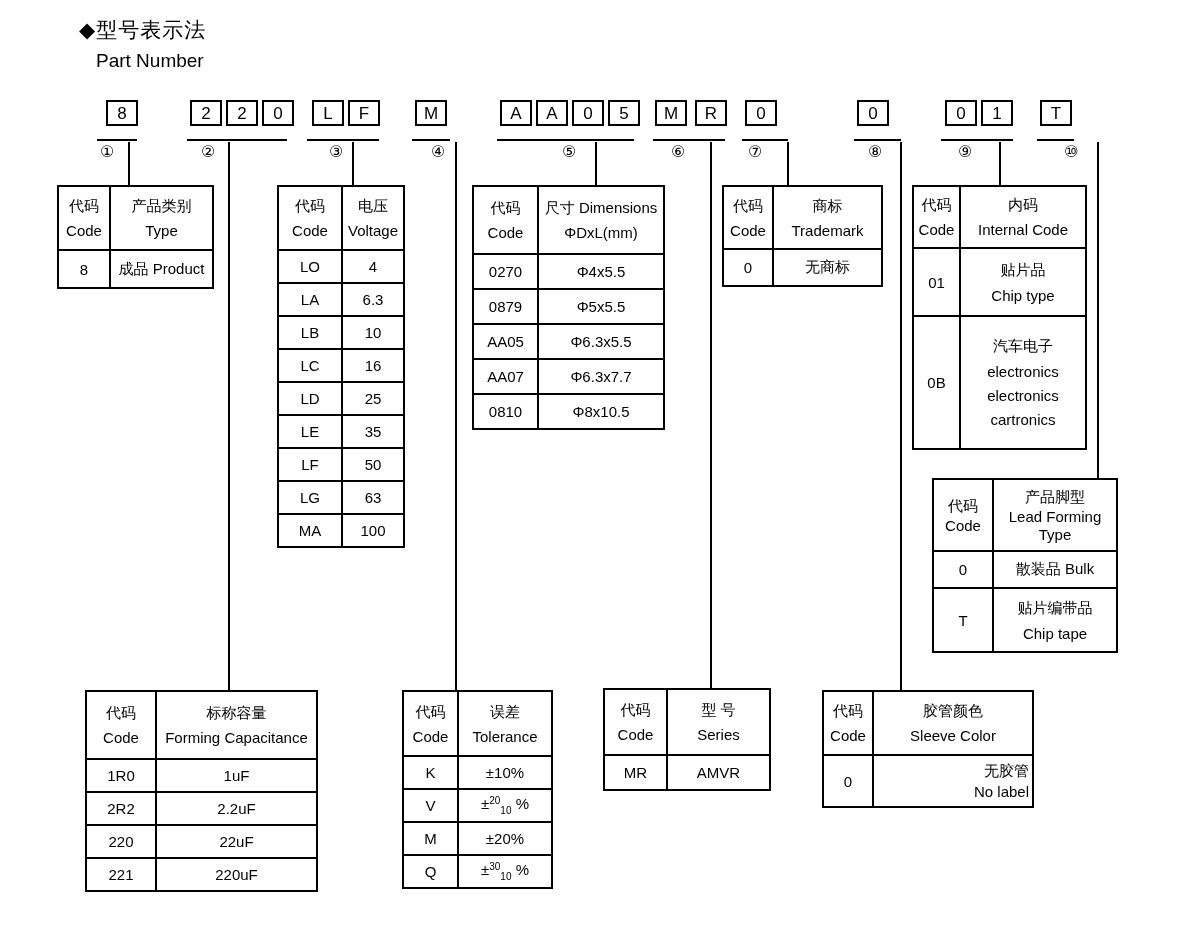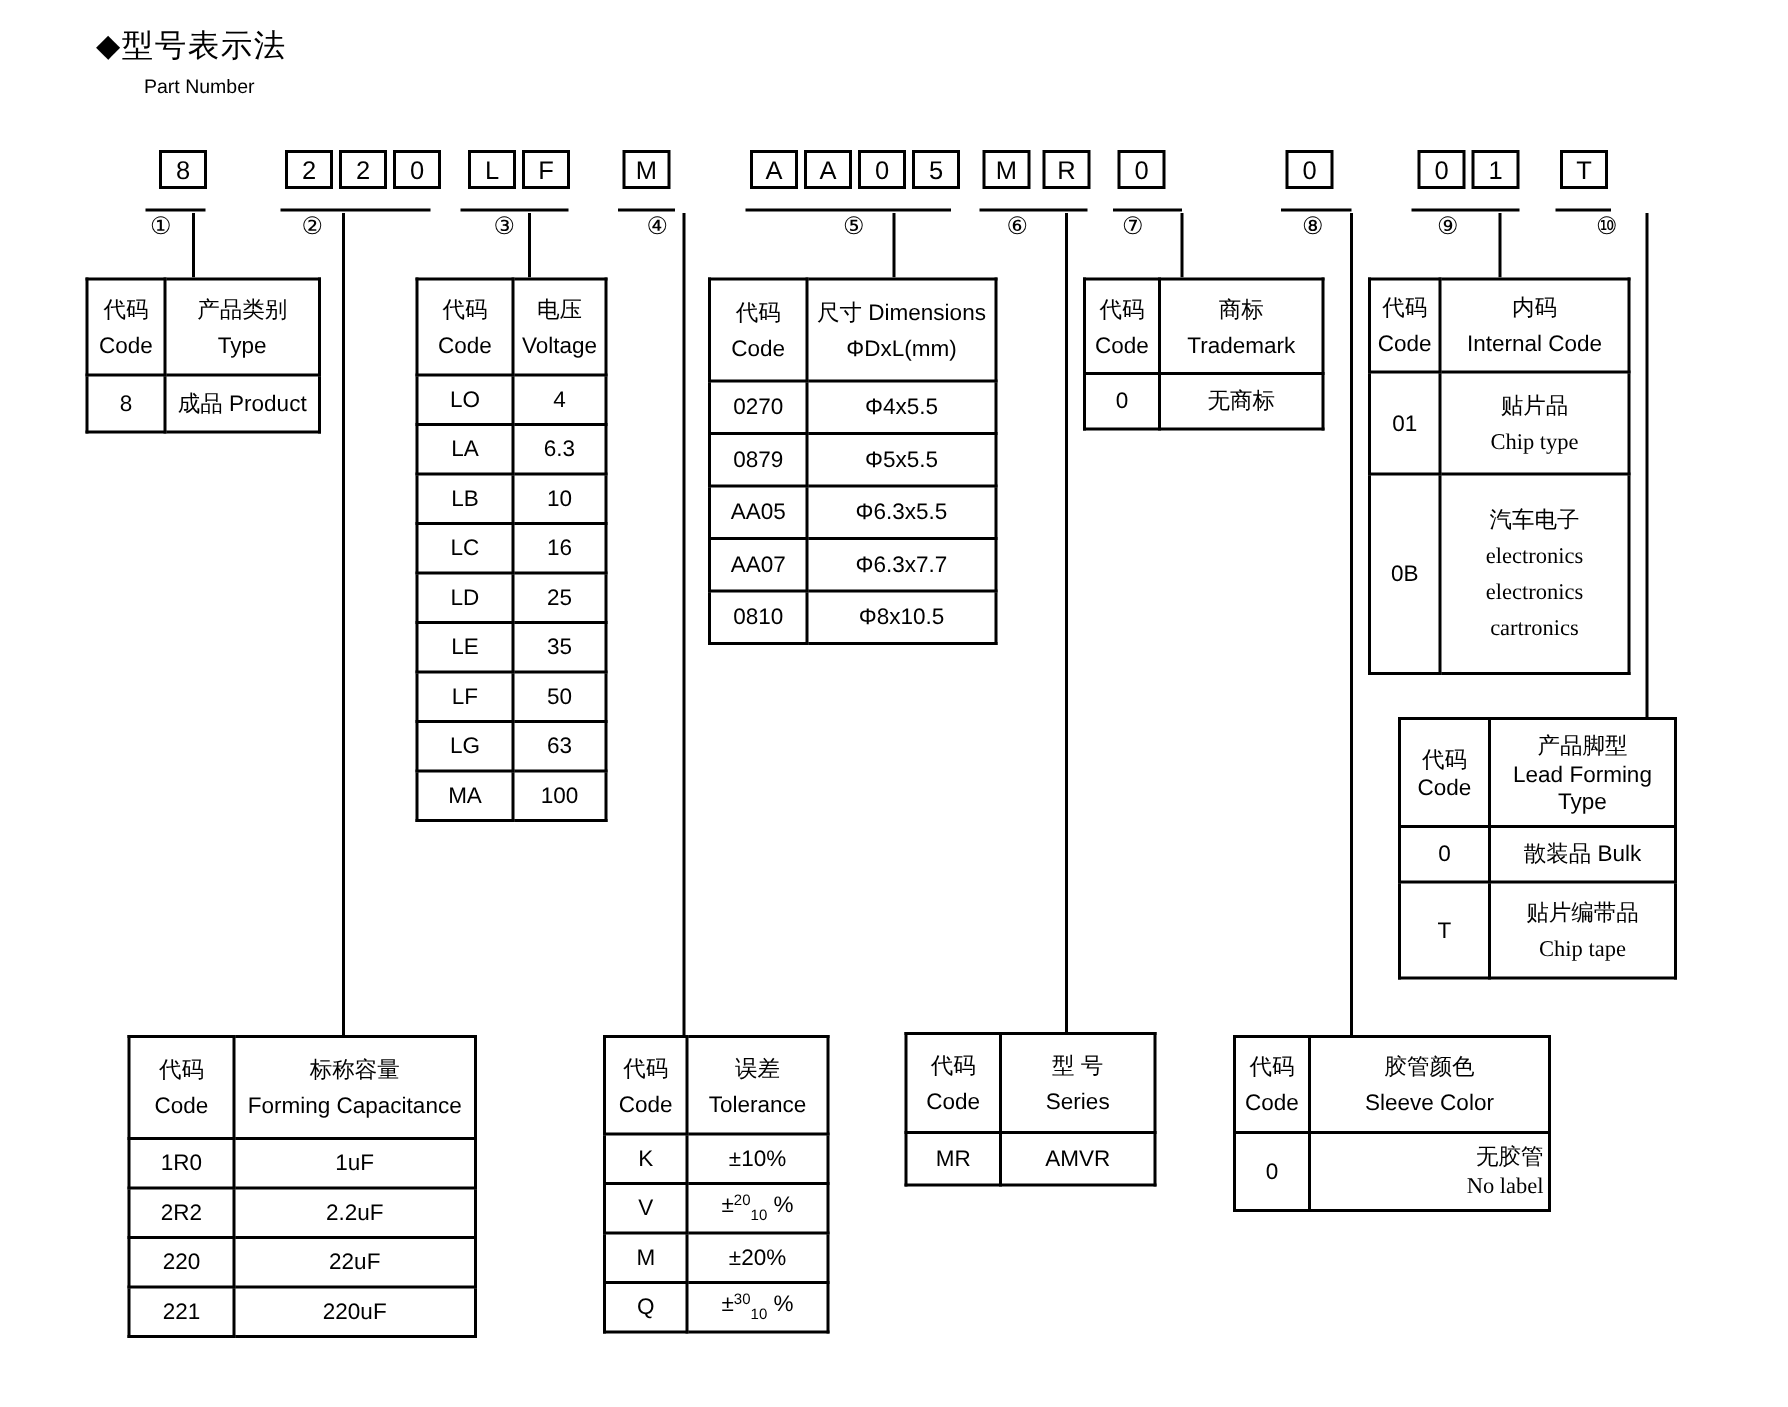--- a/index.html
+++ b/index.html
@@ -3,42 +3,42 @@
 <meta charset="utf-8">
 <style>
   html,body{margin:0;padding:0;background:#fff;}
   body{
     width:1192px;height:938px;position:relative;overflow:hidden;
     font-family:"Liberation Sans","DejaVu Sans",sans-serif;color:#000;
   }
   .abs{position:absolute;}
   
   .title-zh{font-size:21px;letter-spacing:1px;}
-  .title-en{font-size:13px;}
+  .title-en{font-size:19px;}
   
   .grp{display:flex;gap:4px;}
   .code-box{
     width:28px;height:22px;border:2px solid #000;background:#fff;
     display:flex;align-items:center;justify-content:center;
     font-size:17px;line-height:1;
   }
   .num{font-size:16px;line-height:1;}
   .ul{height:2px;background:#000;}
   .vl{width:2px;background:#000;}
   
   table{
     position:absolute;border-collapse:collapse;table-layout:fixed;
     background:#fff;border:2px solid #000;
   }
   th,td{
     border:2px solid #000;text-align:center;vertical-align:middle;
     font-size:15px;font-weight:normal;padding:0 3px;color:#000;
   }
   th .cell-line{margin:6px 0;}
-  td .cell-line{margin:7px 0;font-family:Liberation Serif, serif;}
+  td .cell-line{margin:7px 0;}
   .t-lead th .cell-line{margin:1px 0;}
   .t-sleeve td .cell-line{margin:2px 0;text-align:right;}
   sup{font-size:10px;vertical-align:5px;}
   sub{font-size:10px;vertical-align:-5px;}
   
   .t-product th{height:62px}  .t-product td{height:36px}
   .t-voltage th{height:62px}  .t-voltage td{height:31px}
   .t-dim th{height:66px}      .t-dim td{height:33px}
   .t-trade th{height:61px}    .t-trade td{height:35px}
   .t-internal th{height:60px}
@@ -48,21 +48,21 @@
   .t-lead tbody tr:nth-child(1) td{height:35px}
   .t-lead tbody tr:nth-child(2) td{height:62px}
   .t-cap th{height:66px}      .t-cap td{height:31px}
   .t-tol th{height:63px}      .t-tol td{height:31px}
   .t-series th{height:64px}   .t-series td{height:33px}
   .t-sleeve th{height:62px}   .t-sleeve td{height:50px}
 </style>
 </head>
 <body>
 
-<div class="abs title-zh" style="left:64px;top:16px;">◆型号表示法</div>
+<div class="abs title-zh" style="left:79px;top:16px;">◆型号表示法</div>
 <div class="abs title-en" style="left:96px;top:50px;">Part Number</div>
 
 <div class="abs grp" style="left:106px;top:100px;">
     <div class="code-box">8</div>
   </div>
 <div class="abs grp" style="left:190px;top:100px;">
     <div class="code-box">2</div>
     <div class="code-box">2</div>
     <div class="code-box">0</div>
   </div>

